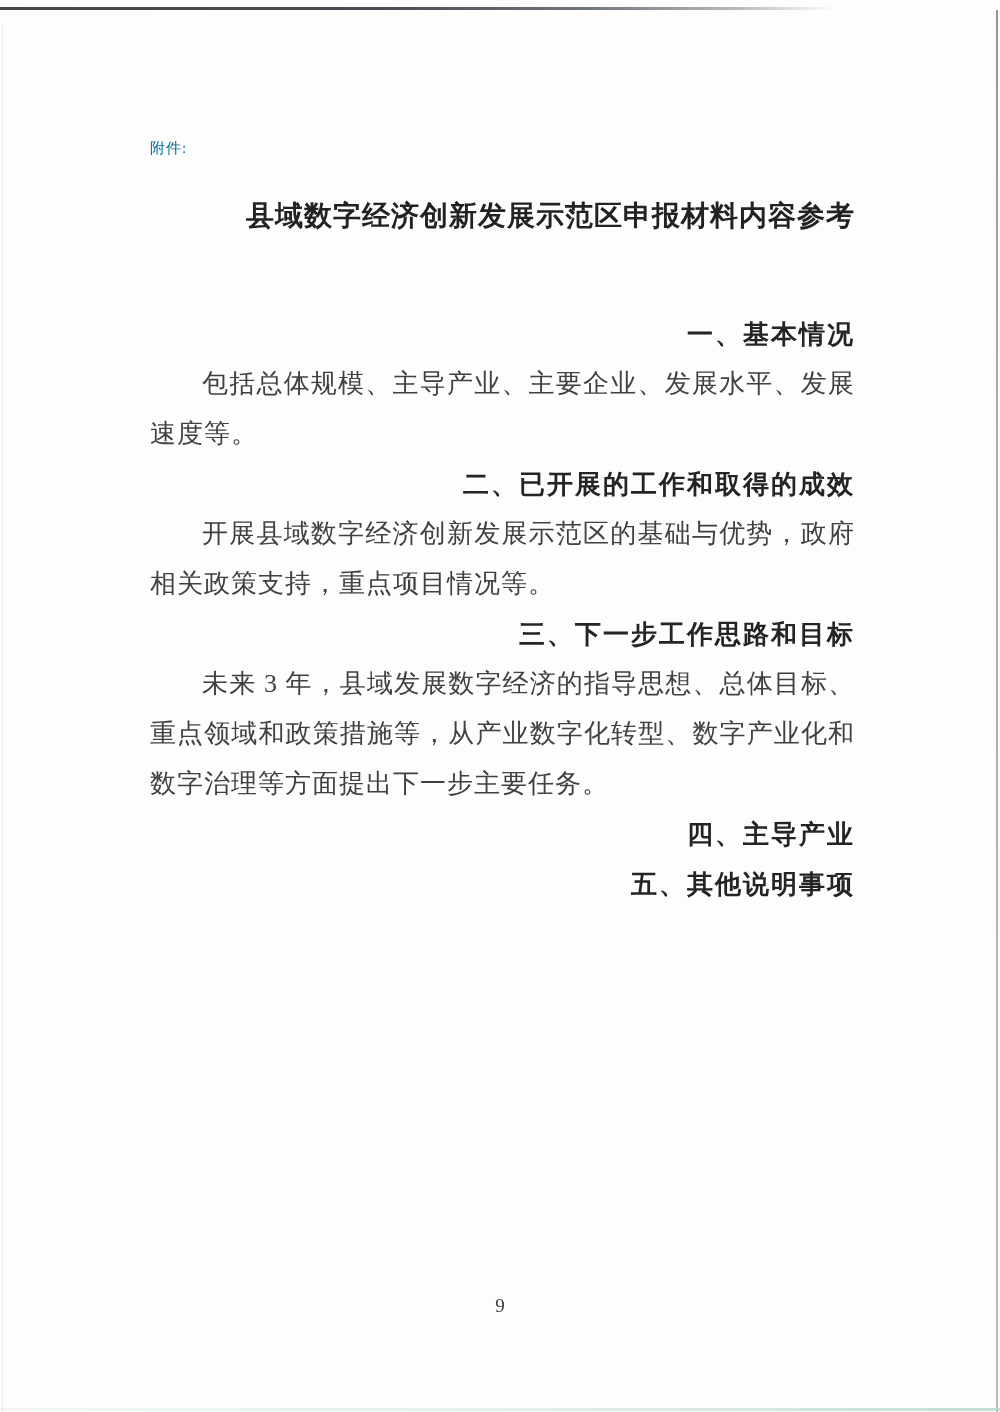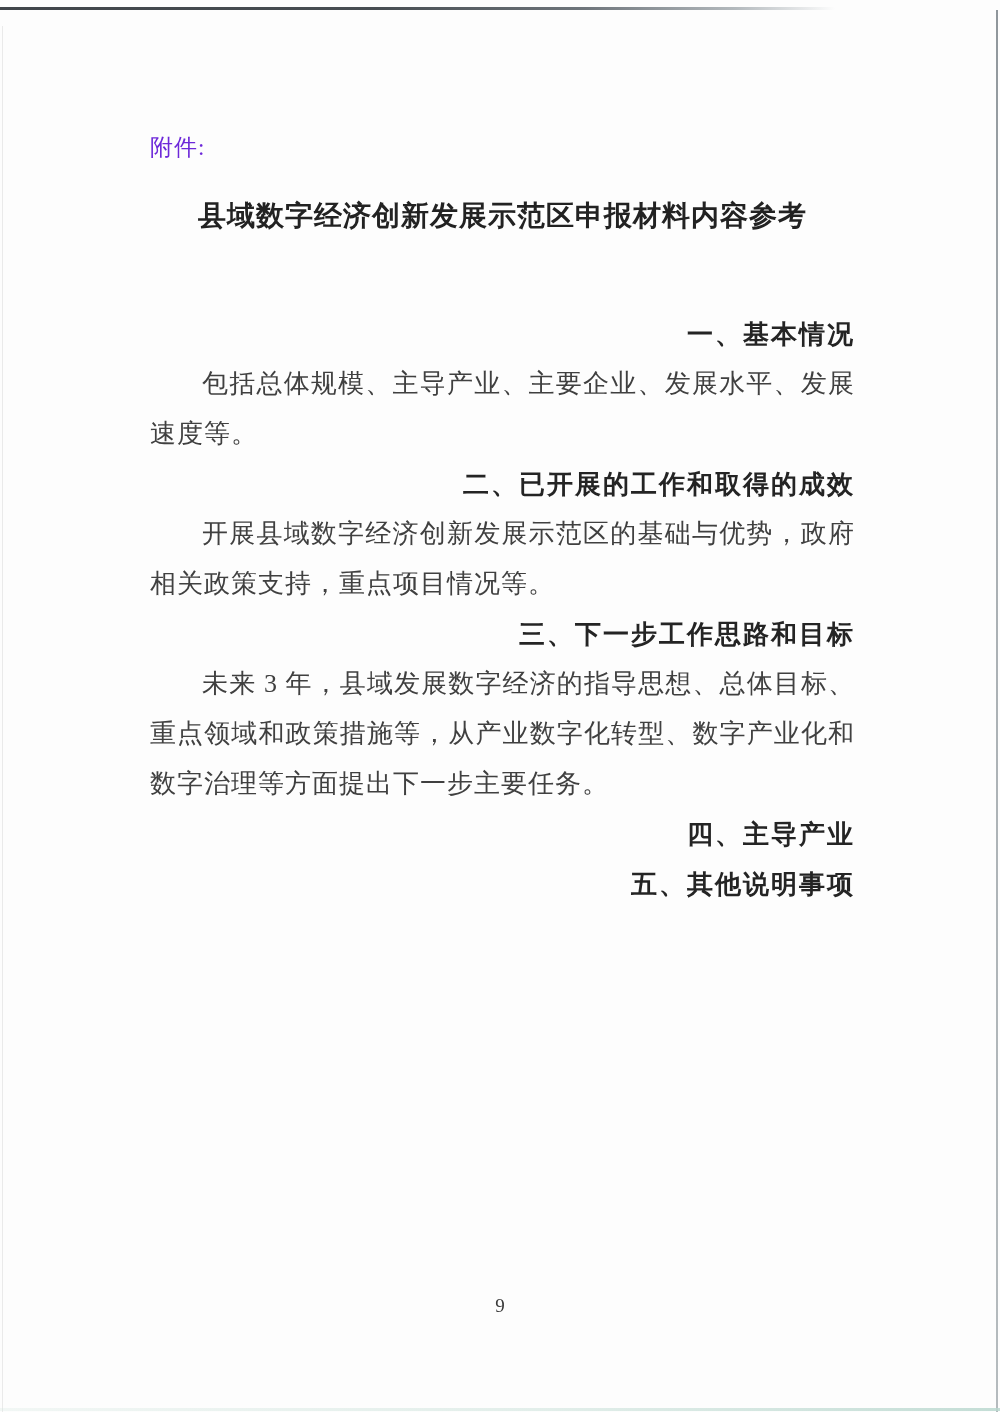--- a/index.html
+++ b/index.html
@@ -44,33 +44,33 @@
       rgba(214,232,225,0.30) 0%, rgba(203,226,218,0.55) 55%, rgba(186,216,207,0.85) 100%);
   }
   
   .content {
     position: absolute;
     left: 150px;
     top: 131px;
     width: 705px;
   }
   .attachment-label {
-    font-size: 23px;
+    font-size: 15px;
     line-height: 34px;
     letter-spacing: 1px;
-    color: #6d28d9;
+    color: #0369a1;
   }
   .doc-title {
     margin-top: 30px;
     font-family: "Liberation Sans", "DejaVu Sans", sans-serif;
     font-weight: 700;
     font-size: 28px;
     line-height: 42px;
     letter-spacing: 1px;
-    text-align: center;
+    text-align: right;
     color: #222222;
     white-space: nowrap;
   }
   .sections { margin-top: 72px; }
   .section-heading {
     font-family: "Liberation Sans", "DejaVu Sans", sans-serif;
     font-weight: 700;
     font-size: 26px;
     line-height: 50px;
     letter-spacing: 2px;

